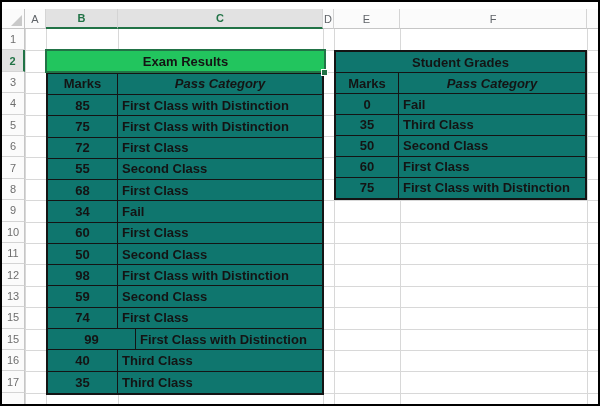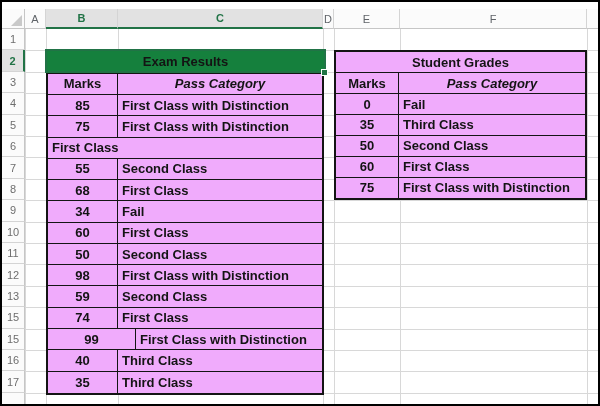--- a/index.html
+++ b/index.html
@@ -17,32 +17,32 @@
     font-size:11px;color:#5f6368;background:#fbfbfb;box-sizing:border-box;
     border-right:1px solid #d4d4d4;border-bottom:1px solid #c6c6c6;z-index:2;}
   .ch.sel{background:#e2e2e2;color:#217346;font-weight:bold;border-bottom:2px solid #217346;}
   .rh{position:absolute;left:0;width:23px;display:flex;align-items:center;justify-content:center;
     font-size:11px;color:#6e6e6e;background:#fbfbfb;box-sizing:border-box;
     border-right:1px solid #c6c6c6;border-bottom:1px solid #d4d4d4;z-index:2;}
   .rh.sel{background:#e2e2e2;color:#217346;font-weight:bold;border-right:2px solid #217346;}
   
   .vline,.hline{position:absolute;background:#d8d8d8;z-index:1;}
   
-  .xtable{position:absolute;background:#f0abfc;border:2px solid #141414;box-sizing:border-box;
+  .xtable{position:absolute;background:#0f766e;border:2px solid #141414;box-sizing:border-box;
     display:grid;z-index:3;}
   .trow{display:flex;border-bottom:1.5px solid #141414;overflow:hidden;min-height:0;}
   .trow:last-child{border-bottom:none;}
   .tcell{display:flex;align-items:center;font-size:13px;font-weight:bold;color:#141414;
     white-space:nowrap;box-sizing:border-box;overflow:hidden;}
   .tcell.marks{justify-content:center;flex:none;border-right:1.5px solid #141414;}
   .tcell.cat{flex:1;padding-left:4px;}
   .trow.head .tcell.cat{justify-content:center;padding-left:0;font-style:italic;}
   .trow.title .tcell{flex:1;justify-content:center;border-right:none;}
   
-  .sel-cell{position:absolute;left:43px;top:47.4px;width:281px;height:23.8px;background:#15803d;
+  .sel-cell{position:absolute;left:43px;top:47.4px;width:281px;height:23.8px;background:#22c55e;
     border:2px solid #217346;box-sizing:border-box;display:flex;align-items:center;justify-content:center;
     font-size:13px;font-weight:bold;color:#141414;z-index:5;}
   .fill-handle{position:absolute;left:319px;top:67px;width:7px;height:7px;background:#217346;
     border:1px solid #fff;box-sizing:border-box;z-index:6;}
 </style>
 </head>
 <body>
 
 <div class="stage">
   <div class="corner">
@@ -112,20 +112,21 @@
       </div>
       <div class="trow">
         <div class="tcell marks" style="width: 70px;">85</div>
         <div class="tcell cat">First Class with Distinction</div>
       </div>
       <div class="trow">
         <div class="tcell marks" style="width: 70px;">75</div>
         <div class="tcell cat">First Class with Distinction</div>
       </div>
       <div class="trow">
+        <div class="tcell marks" style="width: 70px;">72</div>
         <div class="tcell cat">First Class</div>
       </div>
       <div class="trow">
         <div class="tcell marks" style="width: 70px;">55</div>
         <div class="tcell cat">Second Class</div>
       </div>
       <div class="trow">
         <div class="tcell marks" style="width: 70px;">68</div>
         <div class="tcell cat">First Class</div>
       </div>

